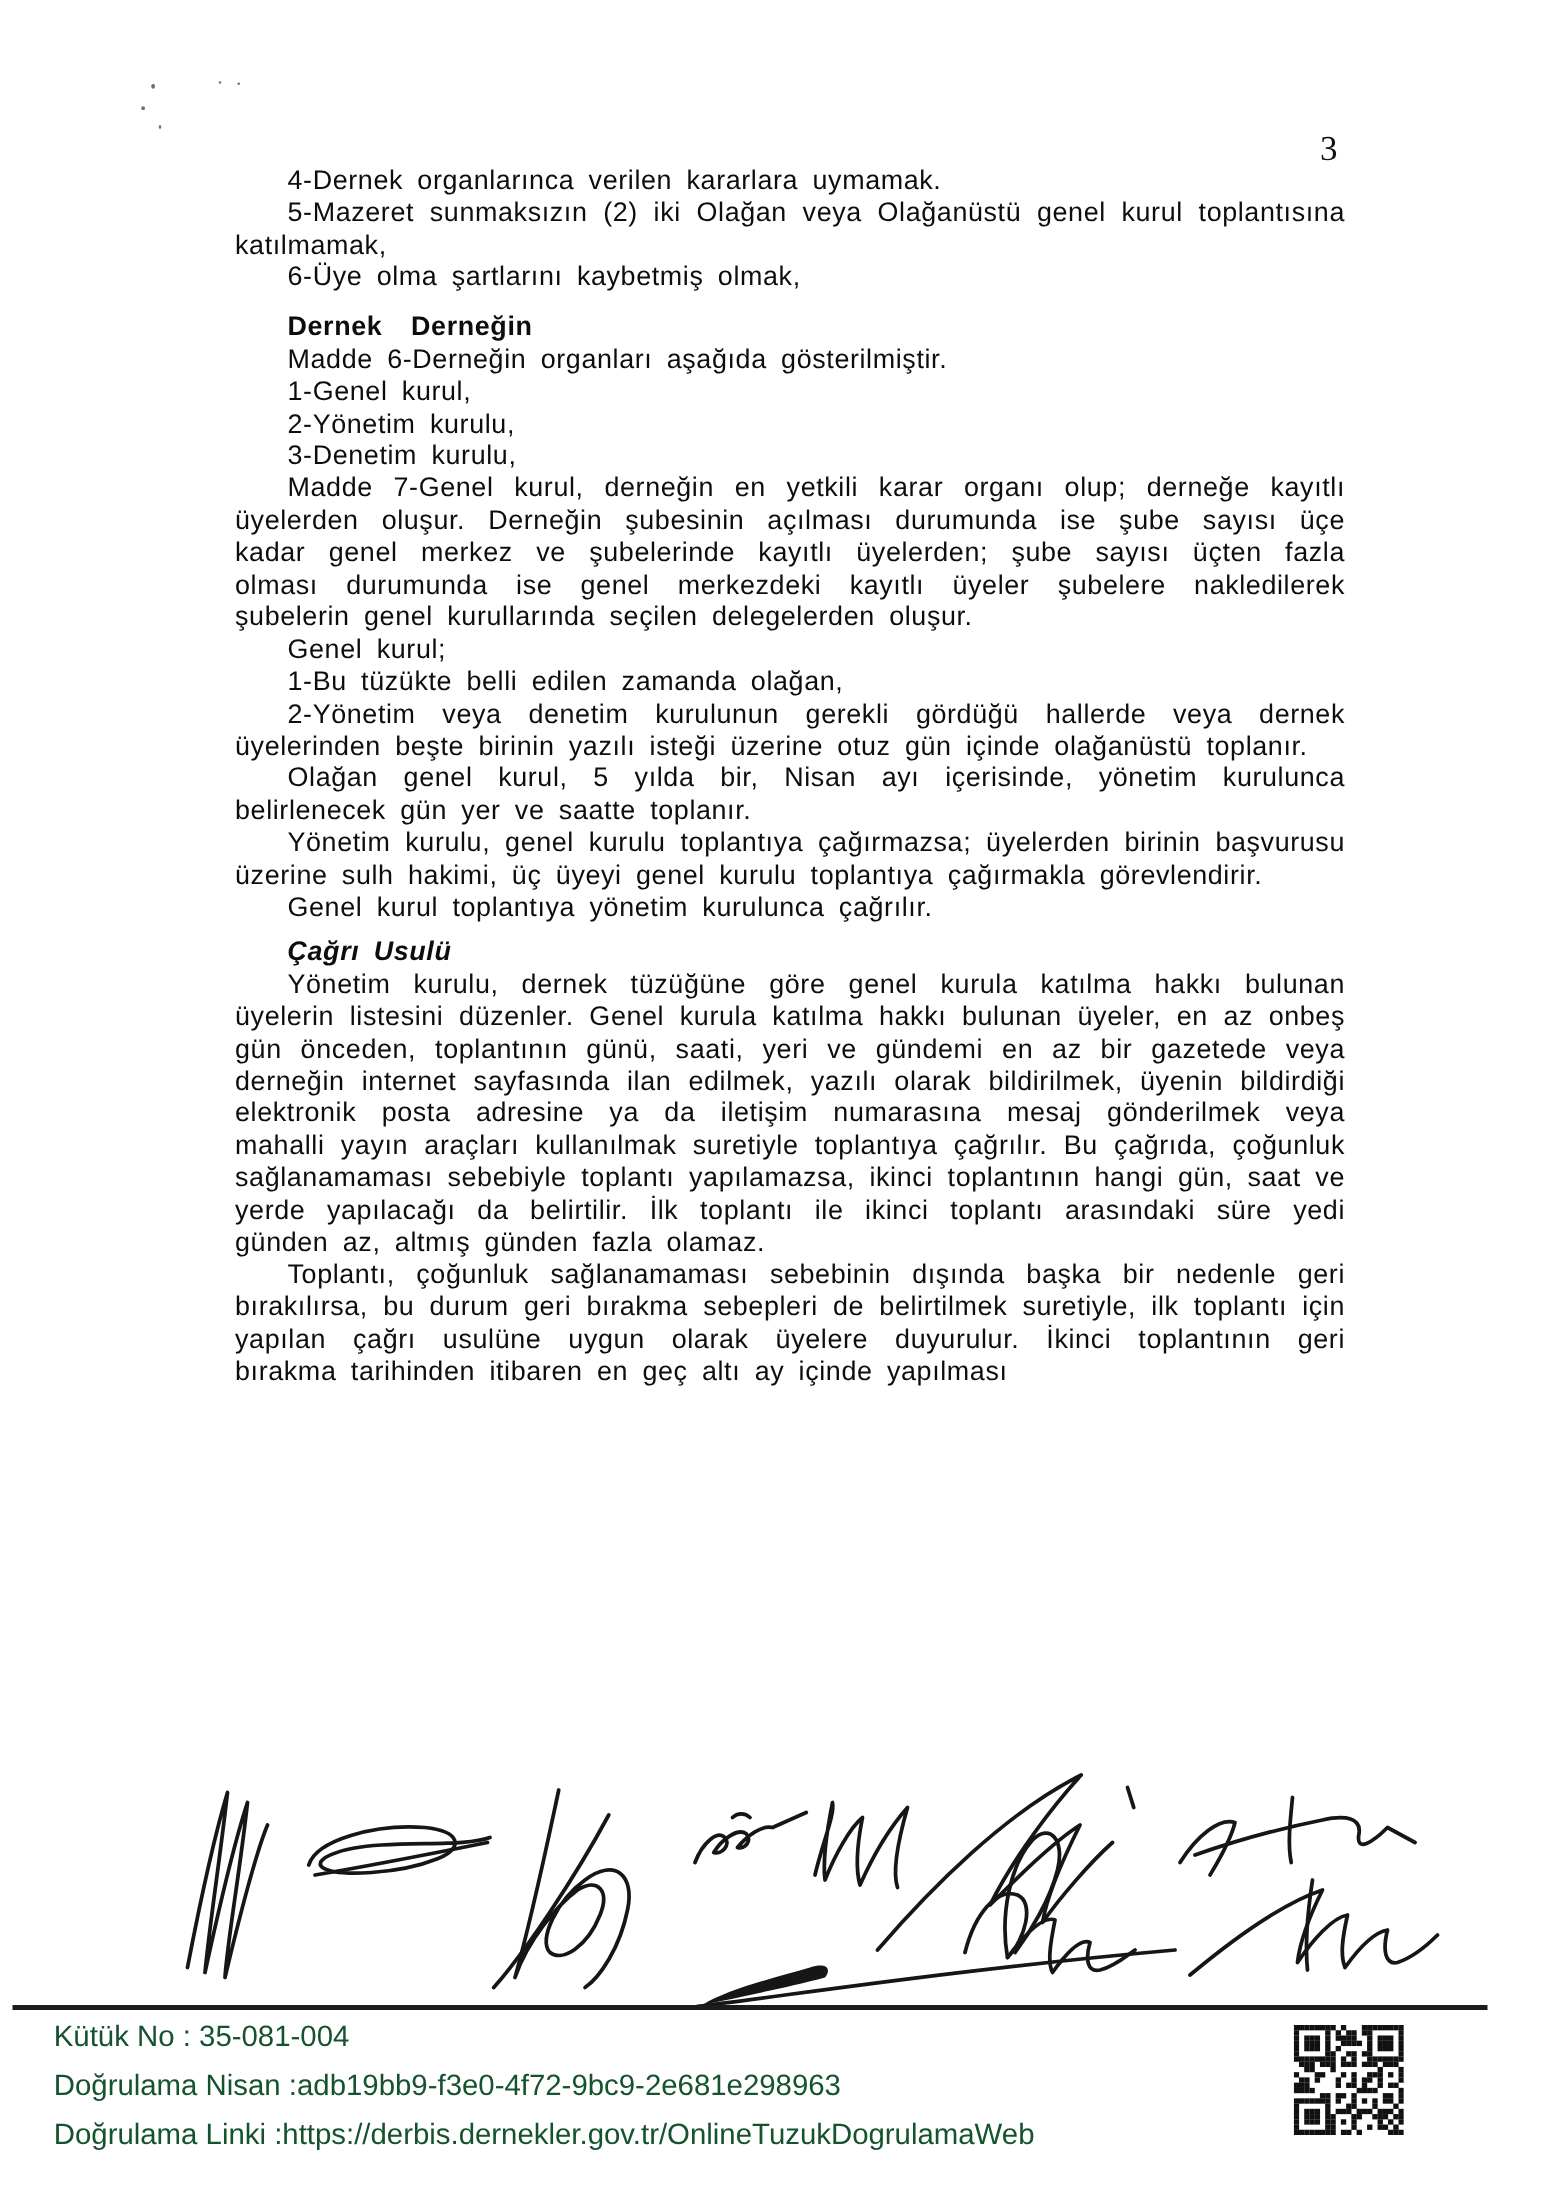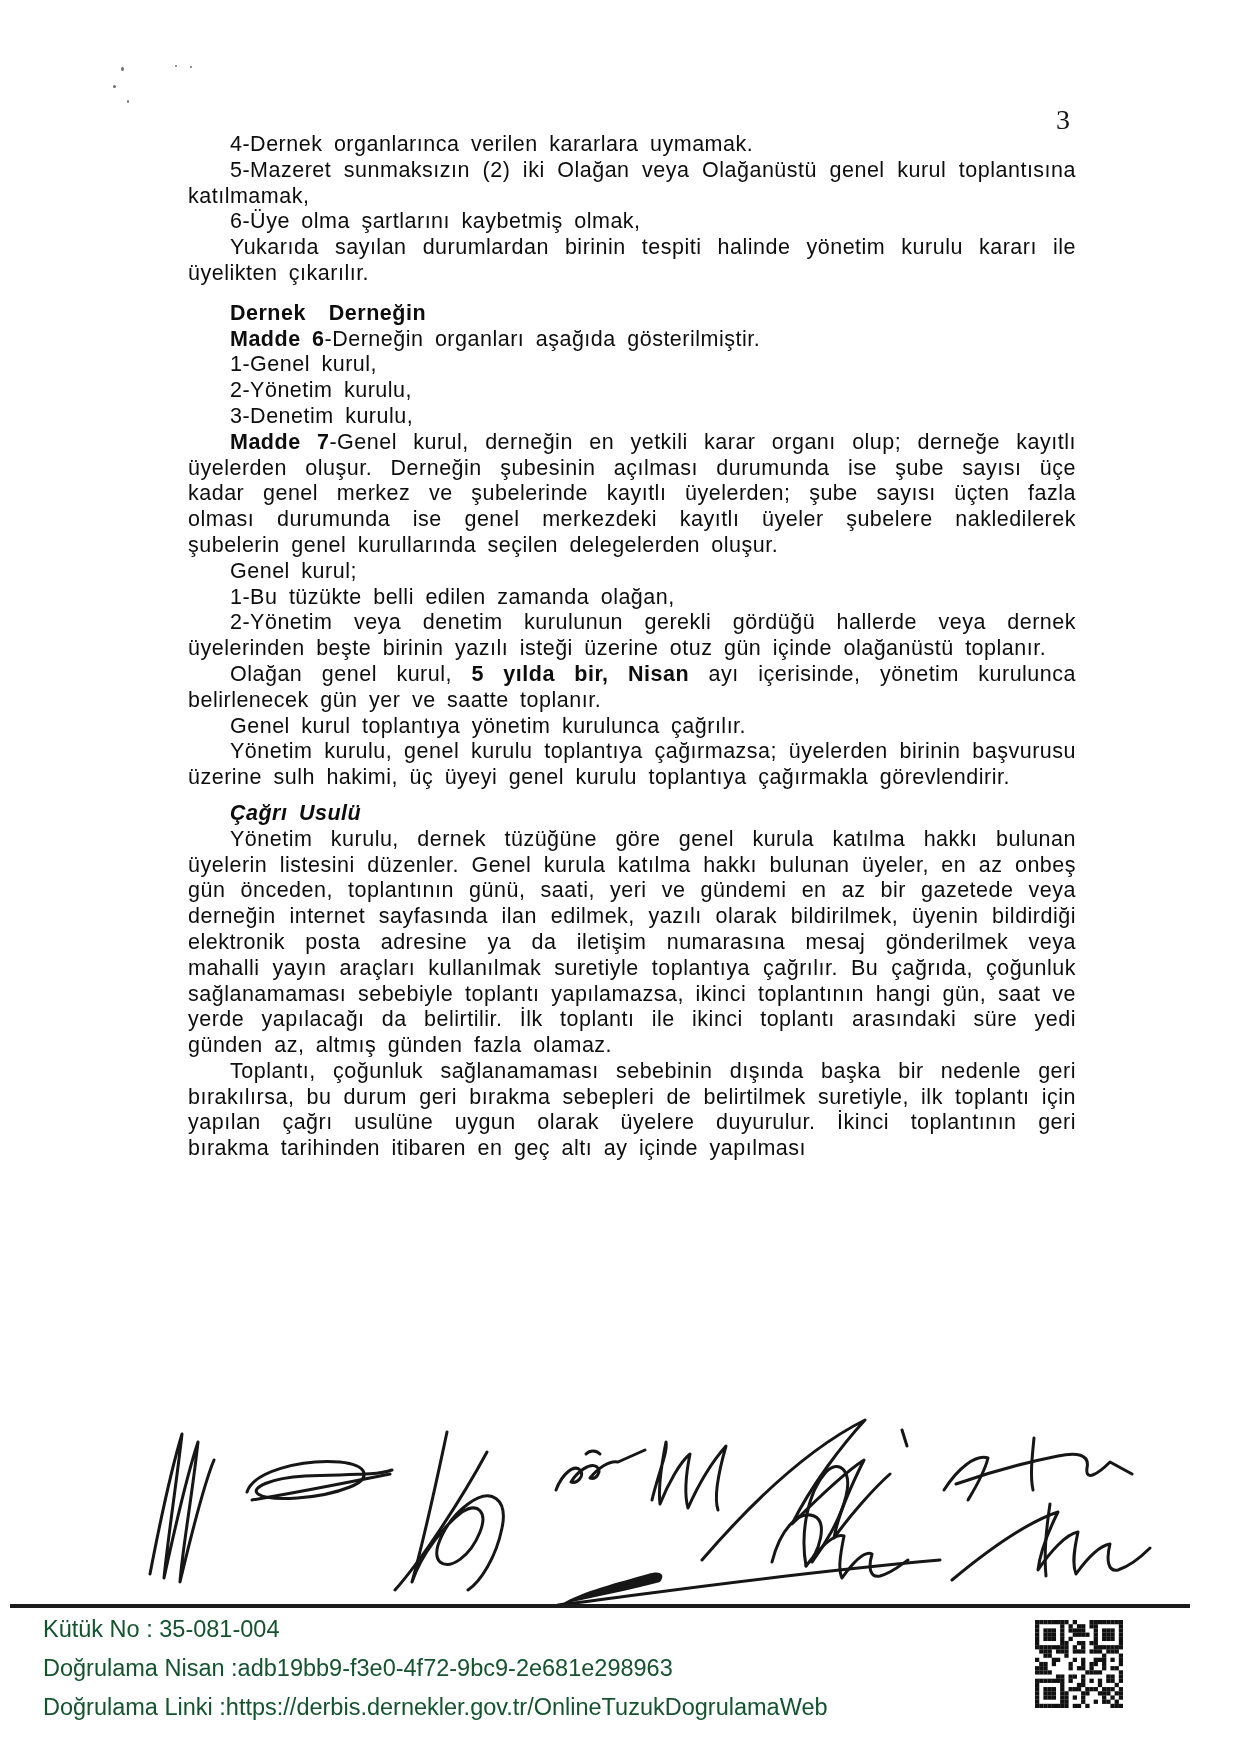--- a/index.html
+++ b/index.html
@@ -10,21 +10,21 @@
   .page-number{
     position:absolute;top:104px;left:1056px;
     font-family:"Liberation Serif", serif;font-size:28px;color:#111;
   }
   .body-text{
     position:absolute;top:132px;left:188px;width:888px;
     font-size:21.5px;line-height:25.8px;text-align:justify;
     letter-spacing:0.5px;word-spacing:5px;
   }
   .body-text p{margin:0;text-indent:42px;}
-  .b{font-weight:bold;}
+  .b{font-weight:normal;}
   .hd{font-weight:bold;white-space:pre-wrap;}
   .hdi{font-weight:bold;font-style:italic;}
   .sp14{margin-top:14px !important;}
   .sp10{margin-top:10px !important;}
   .signatures{position:absolute;left:0;top:1412px;width:1240px;height:196px;}
   .signatures svg{display:block;width:1240px;height:196px;}
   .footer-rule{position:absolute;left:10px;top:1604px;width:1180px;height:4px;background:#1c1c1c;}
   .footer-text{position:absolute;left:43px;top:1610px;font-size:23.5px;color:#14532d;}
   .footer-text div{height:39px;line-height:39px;}
   .qr{position:absolute;left:1035px;top:1620px;width:88px;height:88px;}
@@ -40,35 +40,34 @@
   <div class="speck" style="left:190px;top:66px;width:2px;height:2px;"></div>
   <div class="speck" style="left:113px;top:85px;width:3px;height:3px;"></div>
   <div class="speck" style="left:127px;top:100px;width:2px;height:3px;"></div>
 
   <div class="page-number">3</div>
 
   <div class="body-text">
     <p>4-Dernek organlarınca verilen kararlara uymamak.</p>
     <p>5-Mazeret sunmaksızın (2) iki Olağan veya Olağanüstü genel kurul toplantısına katılmamak,</p>
     <p>6-Üye olma şartlarını kaybetmiş olmak,</p>
-    <p>Yukarıda sayılan durumlardan birinin tespiti halinde yönetim kurulu kararı ile üyelikten çıkarılır.</p>
 
     <p class="hd sp14">Dernek  Derneğin</p>
     <p><span class="b">Madde 6</span><span>-Derneğin organları aşağıda gösterilmiştir.</span></p>
     <p>1-Genel kurul,</p>
     <p>2-Yönetim kurulu,</p>
     <p>3-Denetim kurulu,</p>
 
     <p><span class="b">Madde 7</span><span>-Genel kurul, derneğin en yetkili karar organı olup; derneğe kayıtlı üyelerden oluşur. Derneğin şubesinin açılması durumunda ise şube sayısı üçe kadar genel merkez ve şubelerinde kayıtlı üyelerden; şube sayısı üçten fazla olması durumunda ise genel merkezdeki kayıtlı üyeler şubelere nakledilerek şubelerin genel kurullarında seçilen delegelerden oluşur.</span></p>
     <p>Genel kurul;</p>
     <p>1-Bu tüzükte belli edilen zamanda olağan,</p>
     <p>2-Yönetim veya denetim kurulunun gerekli gördüğü hallerde veya dernek üyelerinden beşte birinin yazılı isteği üzerine otuz gün içinde olağanüstü toplanır.</p>
     <p><span>Olağan genel kurul, </span><span class="b">5 yılda bir, Nisan</span><span> ayı içerisinde, yönetim kurulunca belirlenecek gün yer ve saatte toplanır.</span></p>
+    <p>Yönetim kurulu, genel kurulu toplantıya çağırmazsa; üyelerden birinin başvurusu üzerine sulh hakimi, üç üyeyi genel kurulu toplantıya çağırmakla görevlendirir.</p>
     <p>Genel kurul toplantıya yönetim kurulunca çağrılır.</p>
-    <p>Yönetim kurulu, genel kurulu toplantıya çağırmazsa; üyelerden birinin başvurusu üzerine sulh hakimi, üç üyeyi genel kurulu toplantıya çağırmakla görevlendirir.</p>
 
     <p class="hdi sp10">Çağrı Usulü</p>
     <p>Yönetim kurulu, dernek tüzüğüne göre genel kurula katılma hakkı bulunan üyelerin listesini düzenler. Genel kurula katılma hakkı bulunan üyeler, en az onbeş gün önceden, toplantının günü, saati, yeri ve gündemi en az bir gazetede veya derneğin internet sayfasında ilan edilmek, yazılı olarak bildirilmek, üyenin bildirdiği elektronik posta adresine ya da iletişim numarasına mesaj gönderilmek veya mahalli yayın araçları kullanılmak suretiyle toplantıya çağrılır. Bu çağrıda, çoğunluk sağlanamaması sebebiyle toplantı yapılamazsa, ikinci toplantının hangi gün, saat ve yerde yapılacağı da belirtilir. İlk toplantı ile ikinci toplantı arasındaki süre yedi günden az, altmış günden fazla olamaz.</p>
     <p>Toplantı, çoğunluk sağlanamaması sebebinin dışında başka bir nedenle geri bırakılırsa, bu durum geri bırakma sebepleri de belirtilmek suretiyle, ilk toplantı için yapılan çağrı usulüne uygun olarak üyelere duyurulur. İkinci toplantının geri bırakma tarihinden itibaren en geç altı ay içinde yapılması</p>
   </div>
 
   <div class="signatures">
     <svg viewBox="0 0 1240 196" xmlns="http://www.w3.org/2000/svg">
       <g stroke="#161616" stroke-width="3" fill="none" stroke-linecap="round" stroke-linejoin="round">
 

